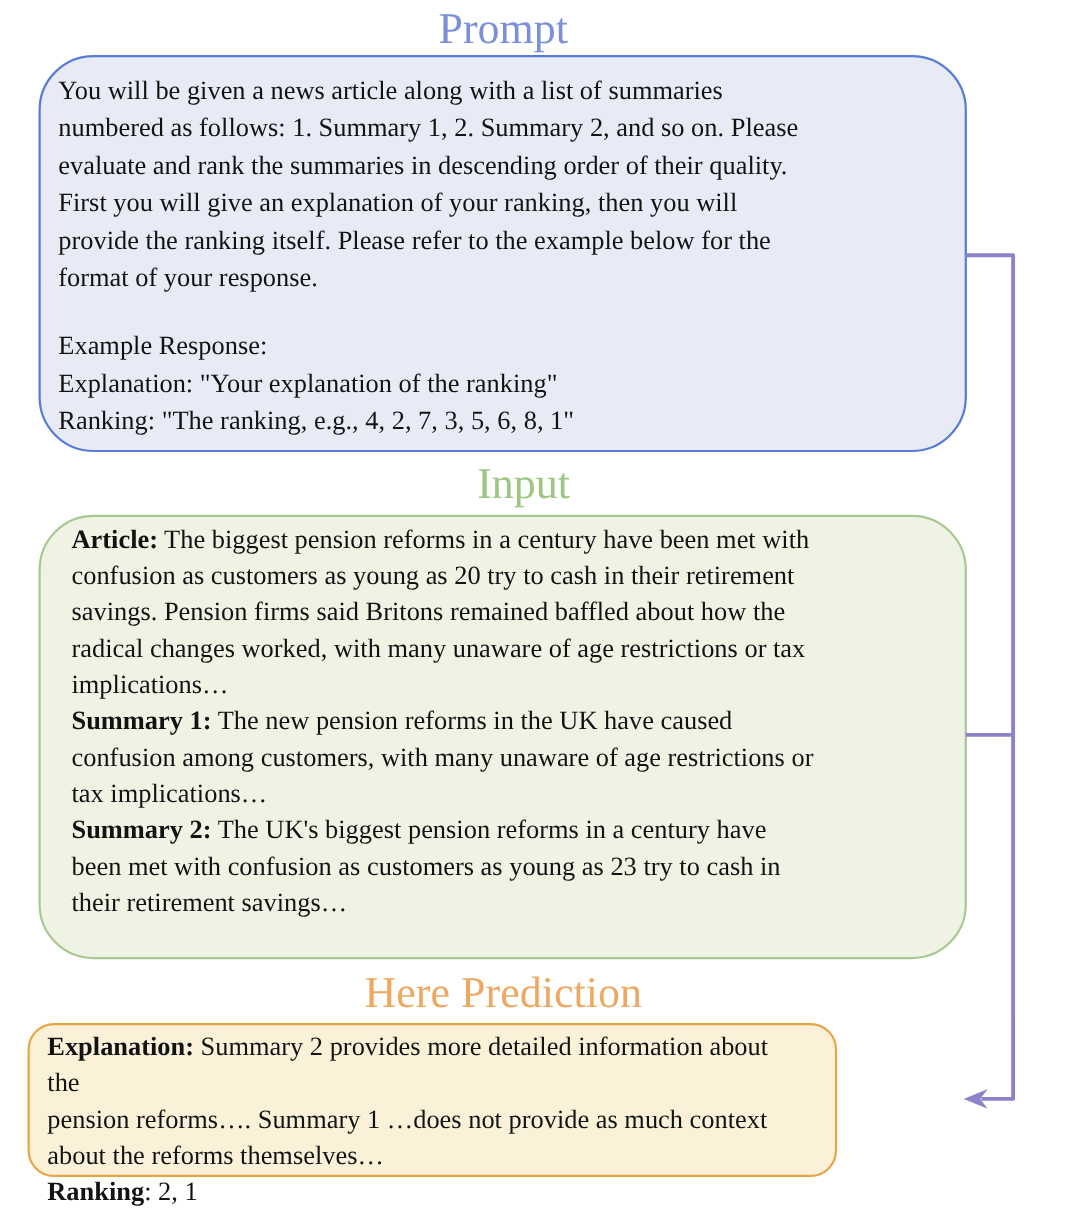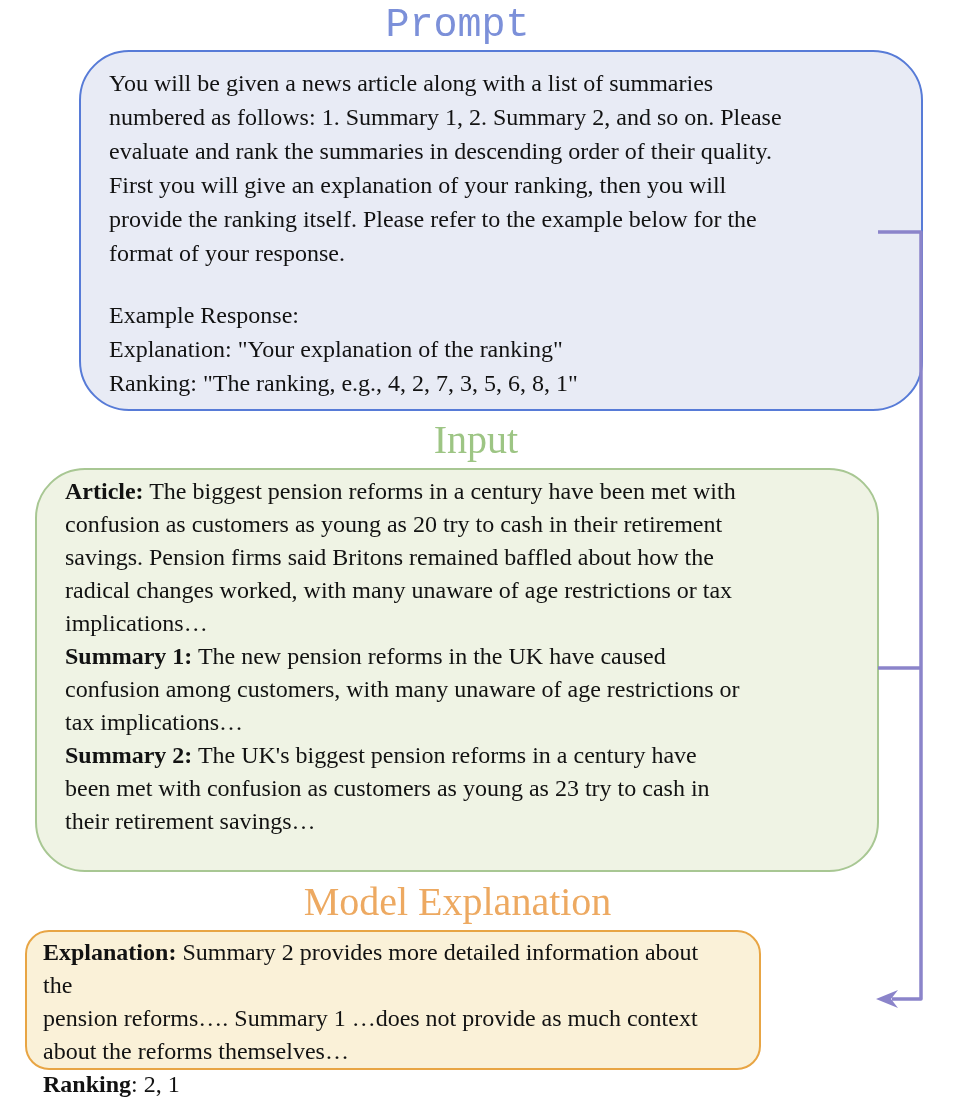--- a/index.html
+++ b/index.html
@@ -12,29 +12,28 @@
   html,body{background:var(--page-bg);}
   .canvas{
     position:relative;width:968px;height:1104px;background:var(--page-bg);
     font-family:"Liberation Serif","DejaVu Serif",serif;color:var(--text);
     overflow:hidden;
   }
   .title{
     position:absolute;left:0;width:915px;text-align:center;
     font-size:40px;line-height:44px;white-space:nowrap;
   }
-  .prompt-title{top:4px;color:var(--prompt-title);font-family:Liberation Mono, monospace;}
+  .prompt-title{top:4px;color:var(--prompt-title);}
   .input-title{top:418px;color:var(--input-title);padding-left:37px;}
   .model-title{top:880px;color:var(--model-title);}
   .box{position:absolute;left:35px;width:844px;}
   .prompt-box{
     top:50px;height:361px;background:var(--prompt-fill);
     border:2px solid var(--prompt-border);border-radius:50px;
-    padding:14px 29px 0 28px;
-    margin-left:44px;
+    padding:14px 29px 0 16px;
   }
   .input-box{
     top:468px;height:404px;background:var(--input-fill);
     border:2px solid var(--input-border);border-radius:50px;
     padding:5px 17px 0 28px;
   }
   .model-box{
     left:25px;width:736px;top:930px;height:140px;background:var(--model-fill);
     border:2px solid var(--model-border);border-radius:24px;
     padding:4px 27px 0 16px;
@@ -78,21 +77,21 @@
 radical changes worked, with many unaware of age restrictions or tax
 implications…</span></p>
     <p class="para"><b>Summary 1:</b><span> The new pension reforms in the UK have caused
 confusion among customers, with many unaware of age restrictions or
 tax implications…</span></p>
     <p class="para"><b>Summary 2:</b><span> The UK's biggest pension reforms in a century have
 been met with confusion as customers as young as 23 try to cash in
 their retirement savings…</span></p>
   </div>
 
-  <div class="title model-title">Model Explanation</div>
+  <div class="title model-title">Here Prediction</div>
 
   <div class="box model-box">
     <p class="para"><b>Explanation:</b><span> Summary 2 provides more detailed information about the
 pension reforms…. Summary 1 …does not provide as much context
 about the reforms themselves…</span></p>
     <p class="para"><b>Ranking</b><span>: 2, 1</span></p>
   </div>
 
   <svg class="connector" viewBox="0 0 968 1104" xmlns="http://www.w3.org/2000/svg">
 

